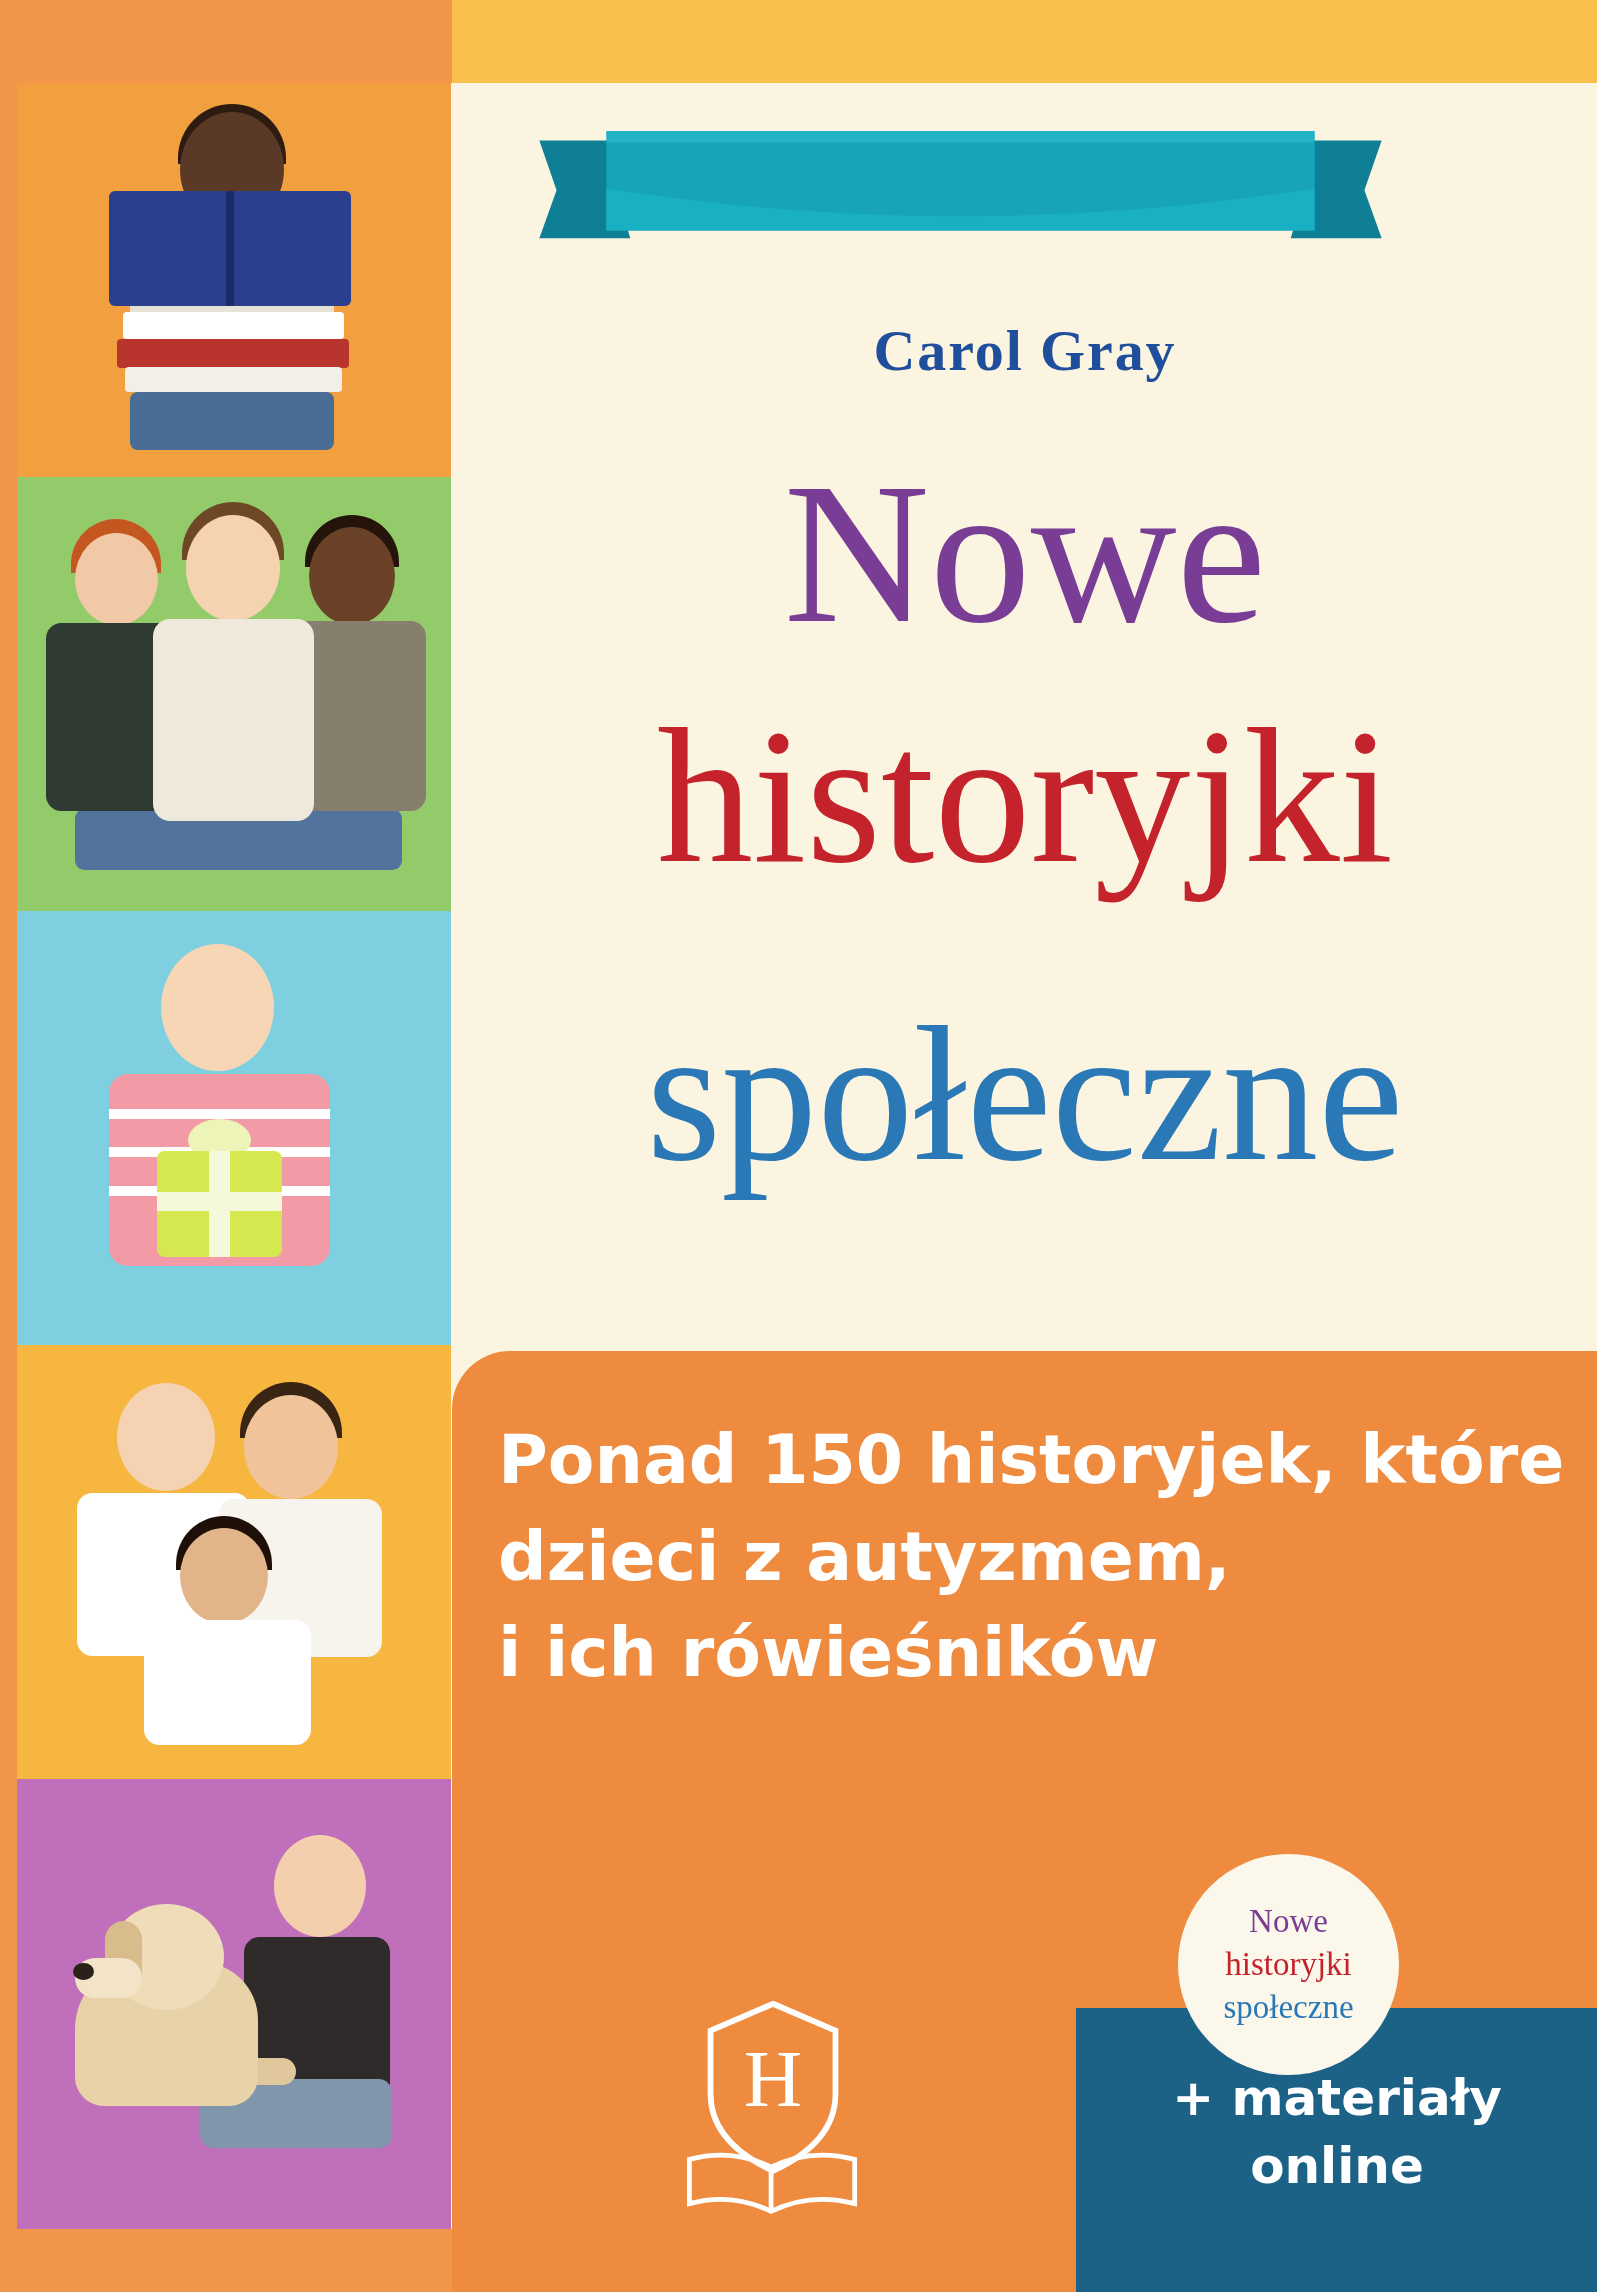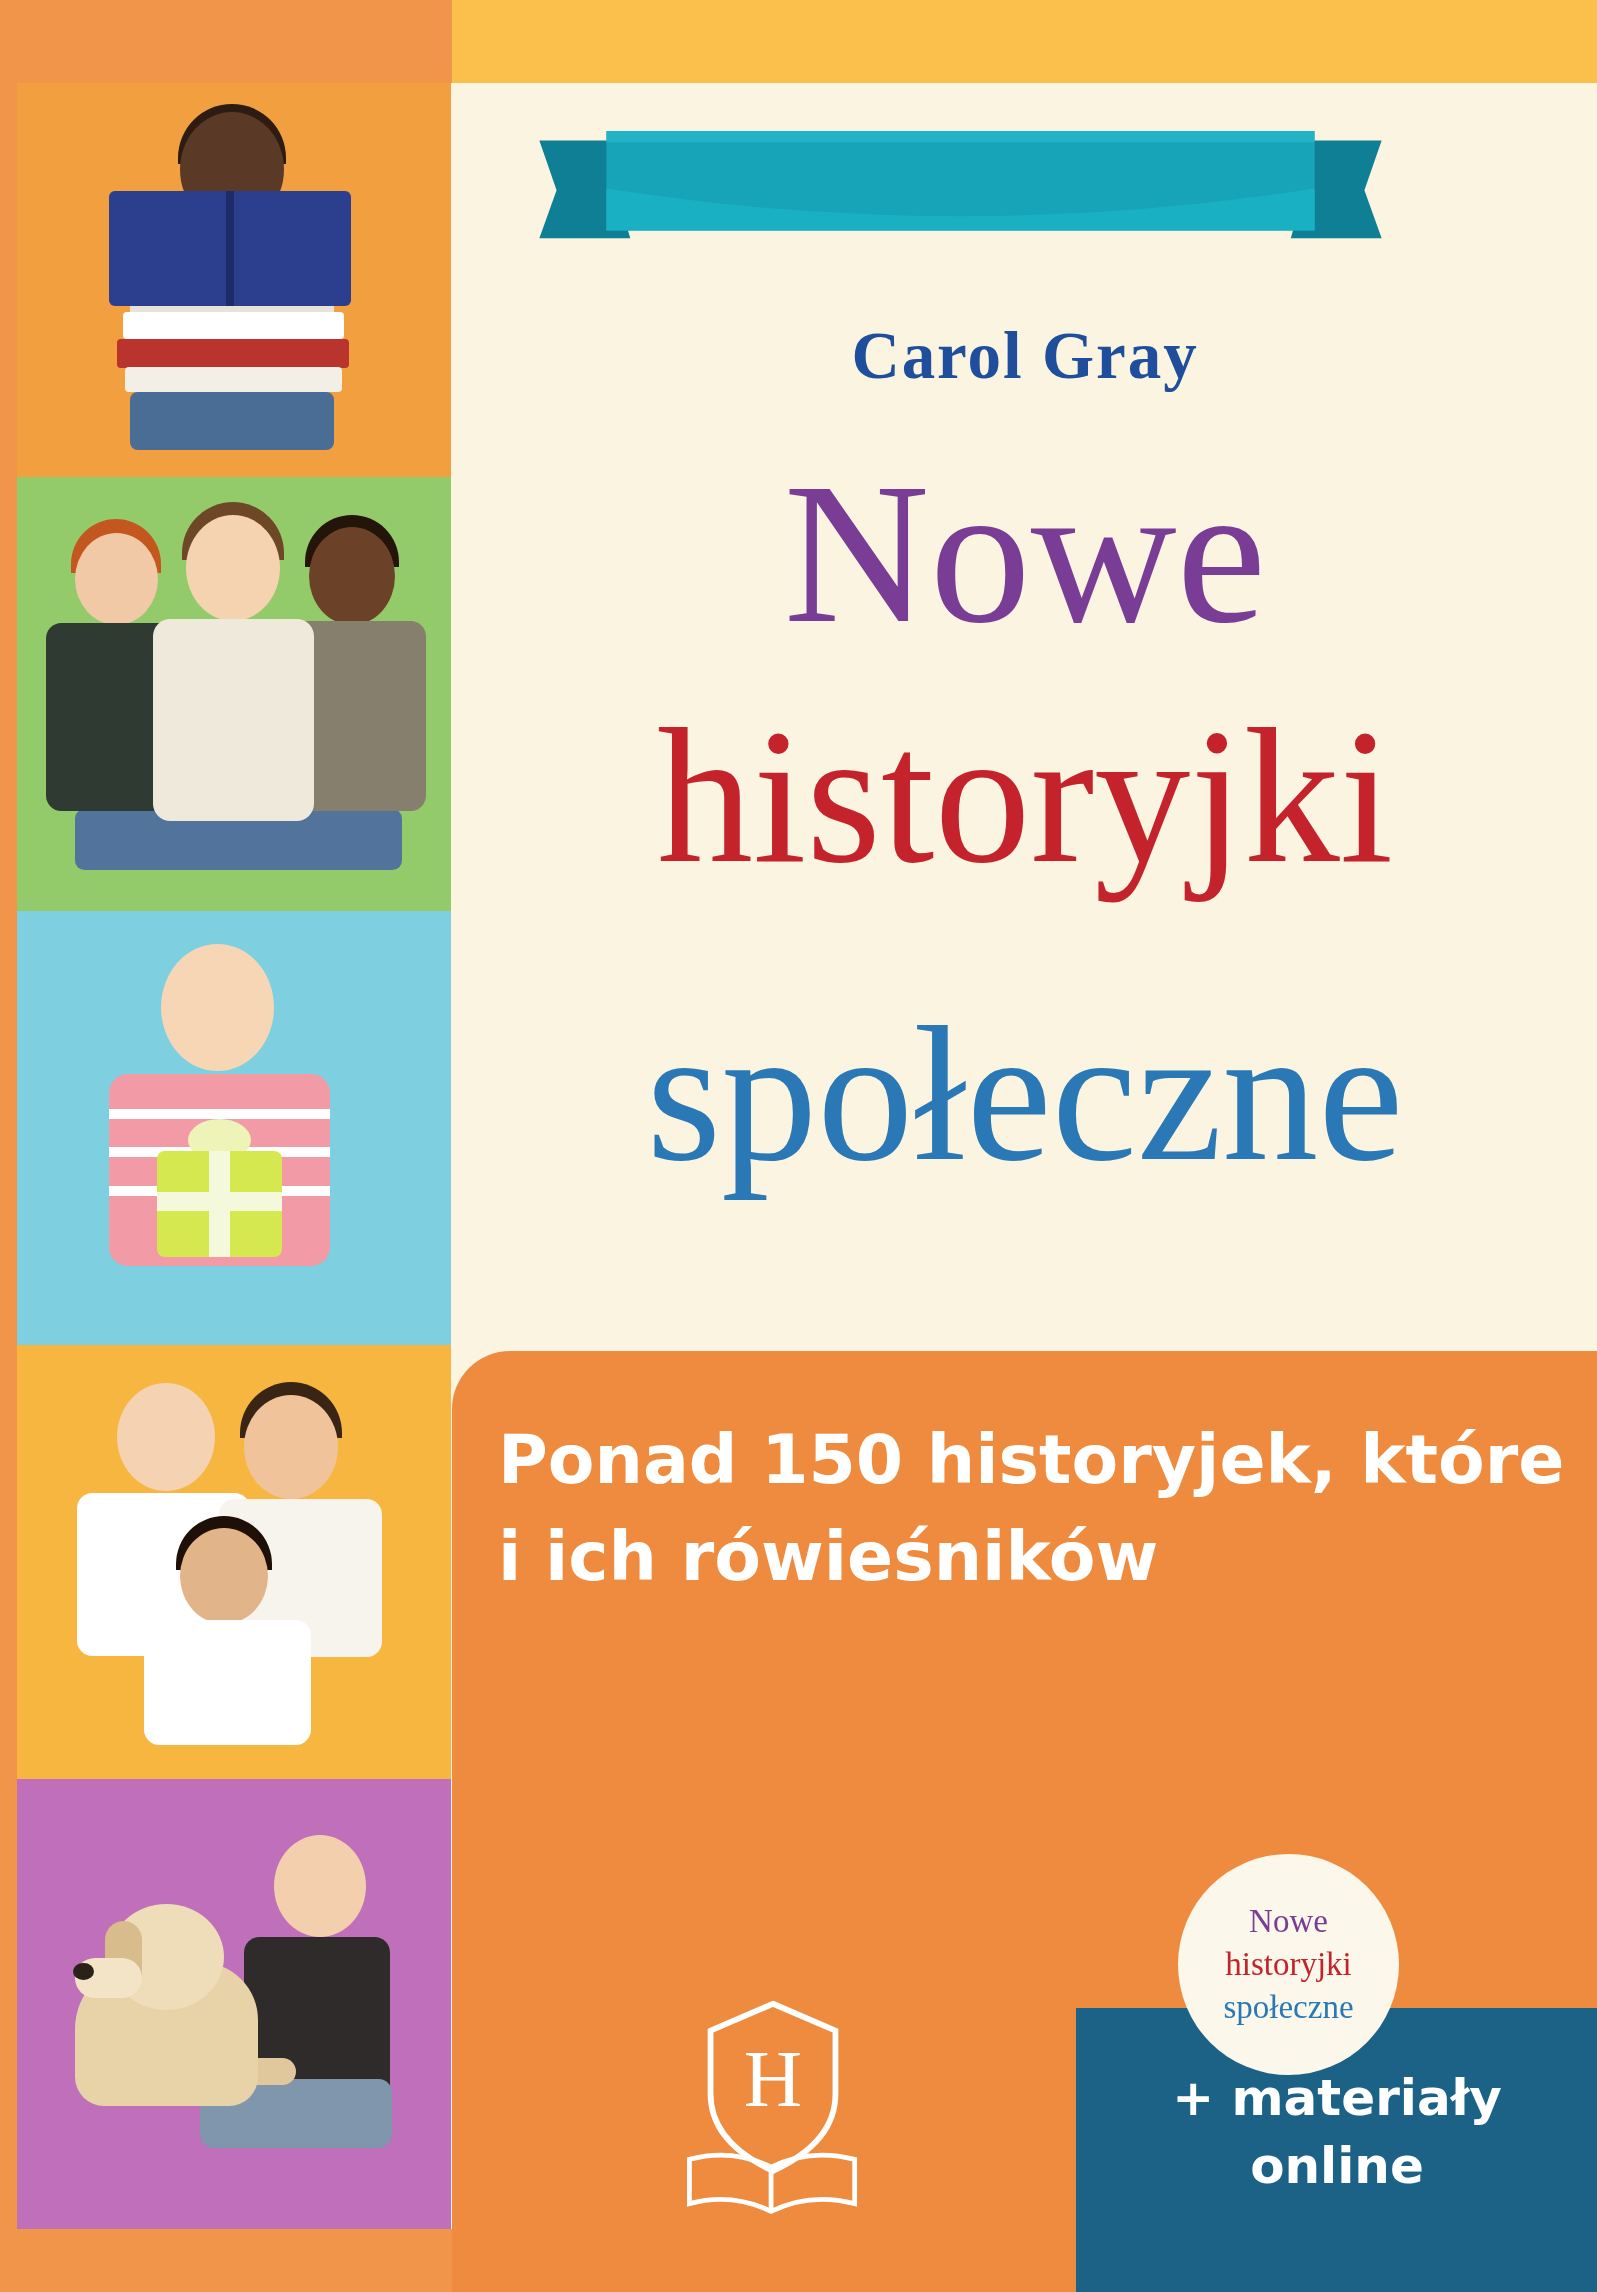--- a/index.html
+++ b/index.html
@@ -145,21 +145,21 @@
   }
 
   
   .author {
     position: absolute;
     left: 452px; top: 317px;
     width: 1146px;
     text-align: center;
     font-family: "Liberation Serif", serif;
     font-weight: bold;
-    font-size: 67px;
+    font-size: 58px;
     letter-spacing: 1.9px;
     color: #1f4f9c;
   }
   .title-1 {
     position: absolute;
     left: 452px; top: 452px;
     width: 1146px;
     text-align: center;
     font-family: "Liberation Serif", serif;
     font-size: 202px;
@@ -338,20 +338,21 @@
   </div>
 
   <div class="author">Carol Gray</div>
 
   <div class="title-1">Nowe</div>
   <div class="title-2">historyjki</div>
   <div class="title-3">społeczne</div>
 
   <div class="subtitle">
     <div>Ponad 150 historyjek, które</div>
+    <div>dzieci z autyzmem,</div>
     <div>i ich rówieśników</div>
   </div>
 
   <div class="logo">
     <svg viewBox="0 0 210 230" width="202" height="221" xmlns="http://www.w3.org/2000/svg">
       <path d="M105 6 L170 34 L170 100 Q170 150 105 180 Q40 150 40 100 L40 34 Z" fill="none" stroke="#ffffff" stroke-width="6"></path>
       <text x="105" y="112" text-anchor="middle" font-family="Liberation Serif, serif" font-size="84" fill="#ffffff">H</text>
       <path d="M18 168 Q62 156 103 176 Q144 156 190 168 L190 214 Q144 202 103 222 Q62 202 18 214 Z" fill="none" stroke="#ffffff" stroke-width="5"></path>
       <line x1="103" y1="176" x2="103" y2="222" stroke="#ffffff" stroke-width="5"></line>
     </svg>

